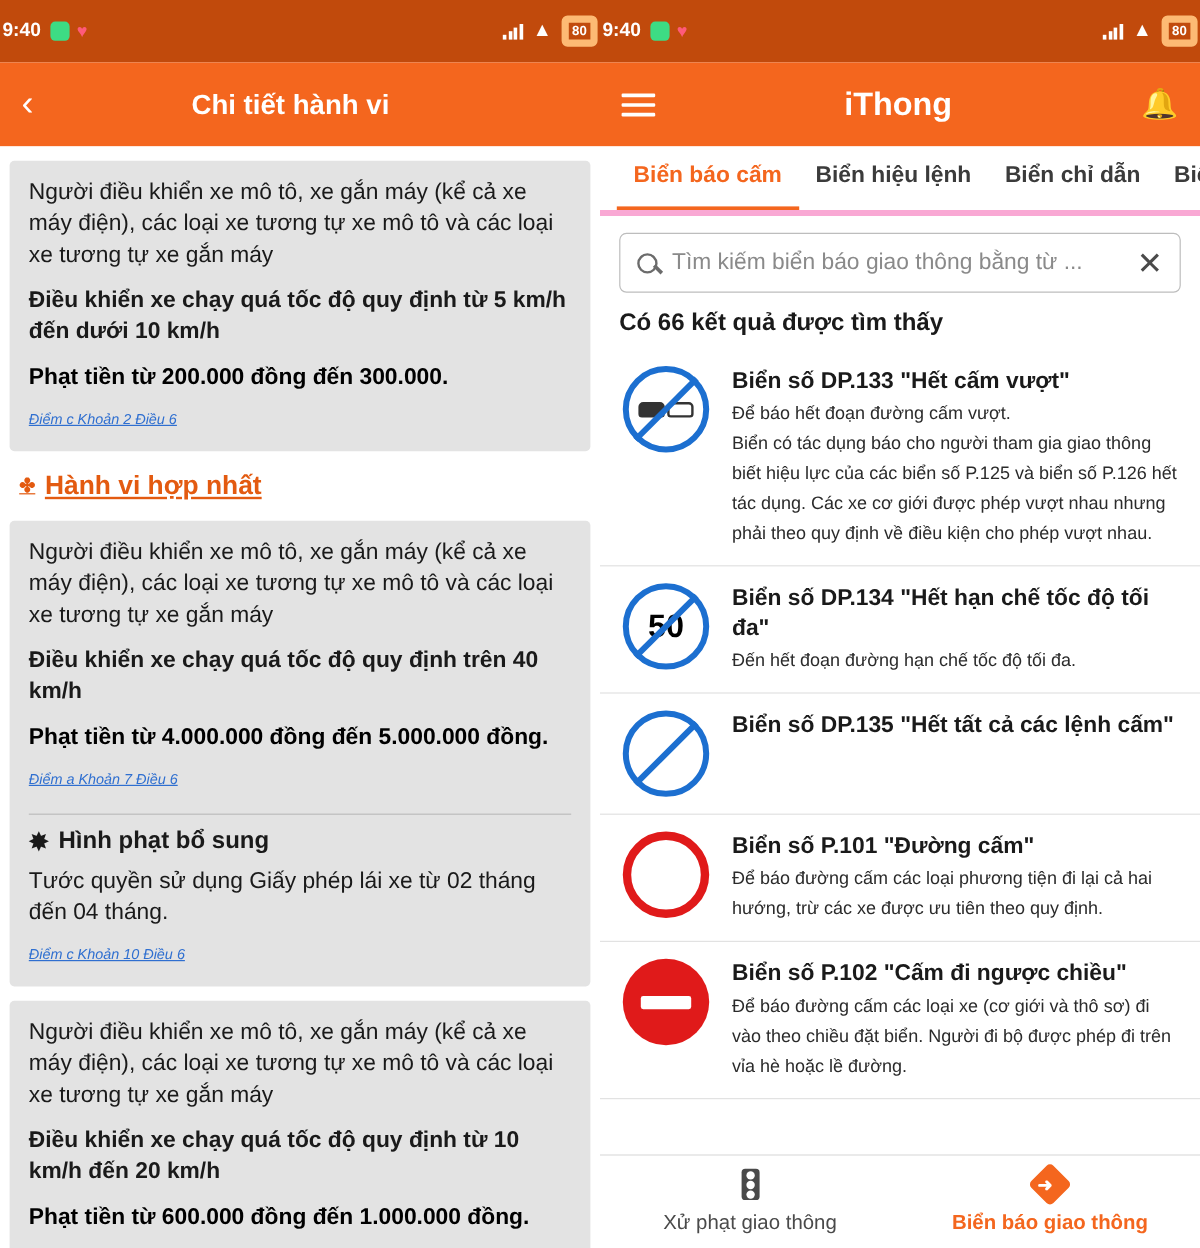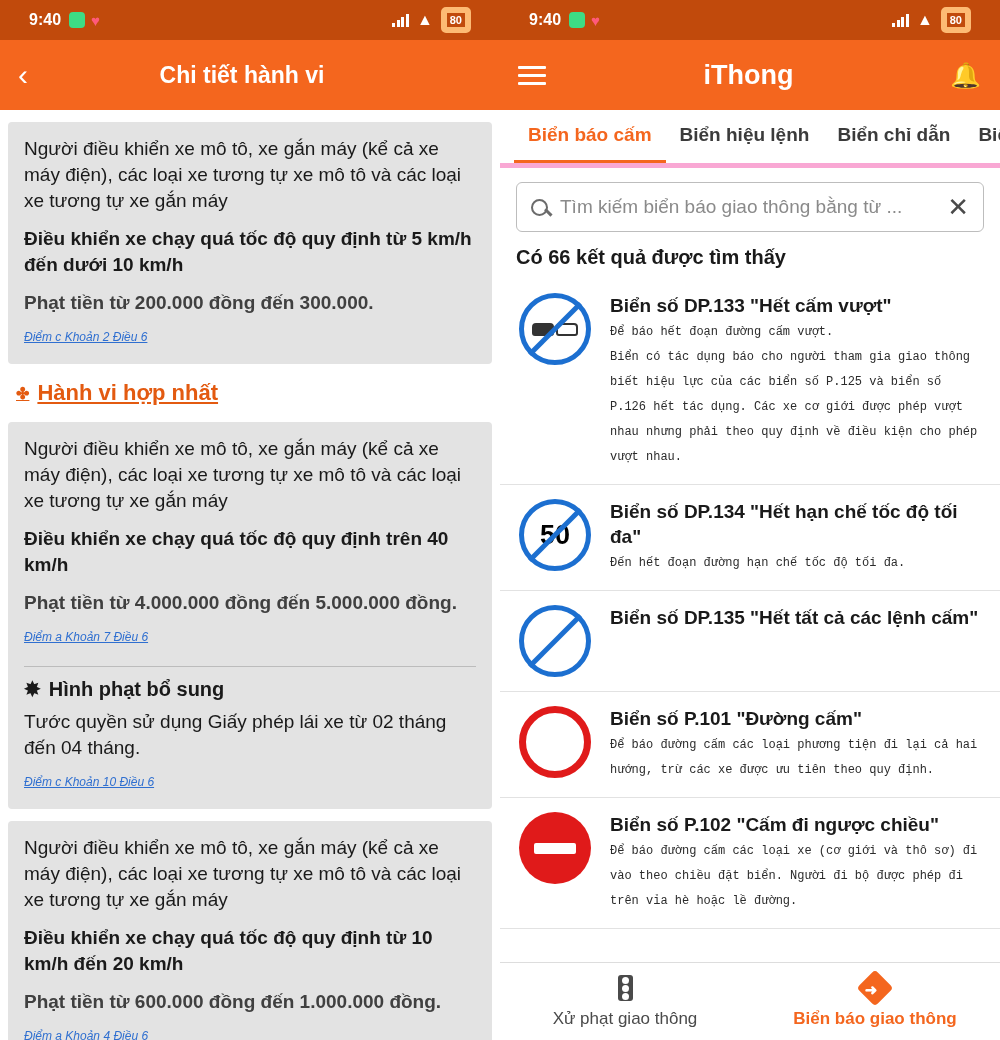--- a/index.html
+++ b/index.html
@@ -8,22 +8,22 @@
     font-family: "Liberation Sans", sans-serif;
     background: #ffffff;
     overflow: hidden;
   }
   .screens { display: flex; width: 1000px; height: 1040px; }
   .screen { width: 500px; height: 1040px; position: relative; overflow: hidden; background: #fff; }
   .screen.left { border-right: 0px solid #ccc; }
 
   
   .statusbar {
-    height: 40px; background: #c14a0c; color: #fff;
-    display: flex; align-items: center; padding: 0 29px;
+    height: 52px; background: #c14a0c; color: #fff;
+    display: flex; align-items: center; padding: 0 2px;
     font-size: 16px; font-weight: bold;
   }
   .statusbar .clock { margin-right: 8px; }
   .sb-icons-left { display: flex; align-items: center; gap: 6px; }
   .sb-right { margin-left: auto; display: flex; align-items: center; gap: 8px; }
   .sb-badge {
     border: 6px solid #fdba74; border-radius: 5px; font-size: 11px;
     padding: 0px 3px; line-height: 14px; font-weight: bold;
   }
   .ico-green {
@@ -57,21 +57,21 @@
   .left-body {
     height: 930px; overflow: hidden; background: #fff;
     display: flex; flex-direction: column; gap: 0;
   }
   .card {
     background: #e3e3e3; margin: 12px 8px 0 8px; border-radius: 4px;
     padding: 14px 16px 14px 16px;
   }
   .card p { font-size: 19px; line-height: 26px; color: #1a1a1a; }
   .card .viol { font-weight: bold; margin-top: 12px; }
-  .card .fine { color: #404040; font-weight: bold; margin-top: 12px; font-size: 19px; line-height: 26px;}
+  .card .fine { color: #000000; font-weight: bold; margin-top: 12px; font-size: 19px; line-height: 26px;}
   .card .ref {
     color: #2f6fd0; font-style: italic; text-decoration: underline;
     margin-top: 8px; font-size: 12px;
   }
   .divider-gap { height: 12px; background: #fff; }
   .merge-head {
     color: #e35a10; font-weight: bold; font-size: 22px;
     text-decoration: underline; padding: 16px 10px 4px 16px;
     display: flex; align-items: center; gap: 8px;
   }
@@ -106,21 +106,21 @@
   .mag::after { content: ""; position: absolute; width: 9px; height: 2.5px; background: #6b6b6b; transform: rotate(45deg); right: -7px; bottom: 0px; }
   .xbtn { font-size: 26px; color: #4a4a4a; line-height: 1; }
 
   .results-count { font-size: 20px; font-weight: bold; color: #1a1a1a; padding: 8px 16px 10px 16px; }
 
   .list { height: 666px; overflow: hidden; }
   .item { display: flex; gap: 16px; padding: 14px 16px; border-bottom: 1px solid #e2e2e2; }
   .signcell { width: 78px; flex: 0 0 78px; display: flex; align-items: flex-start; justify-content: center; }
   .item .txt { flex: 1; }
   .item .t { font-size: 19px; font-weight: bold; color: #1a1a1a; line-height: 25px; }
-  .item .d { font-size: 12px; color: #2b2b2b; line-height: 25px; margin-top: 2px; font-family: Liberation Mono, monospace; }
+  .item .d { font-size: 15px; color: #2b2b2b; line-height: 25px; margin-top: 2px; }
 
   
   .sign { width: 72px; height: 72px; position: relative; }
   .ring-blue { border: 5px solid #1c6fd0; border-radius: 50%; width: 72px; height: 72px; background: #fff; }
   .slash {
     position: absolute; left: 50%; top: 50%; width: 72px; height: 5px; background: #1c6fd0;
     transform: translate(-50%, -50%) rotate(-45deg);
   }
   .carpair { position: absolute; inset: 0; display: flex; align-items: center; justify-content: center; gap: 2px; }
   .car { width: 22px; height: 13px; border: 2px solid #333; border-radius: 4px 4px 3px 3px; }

